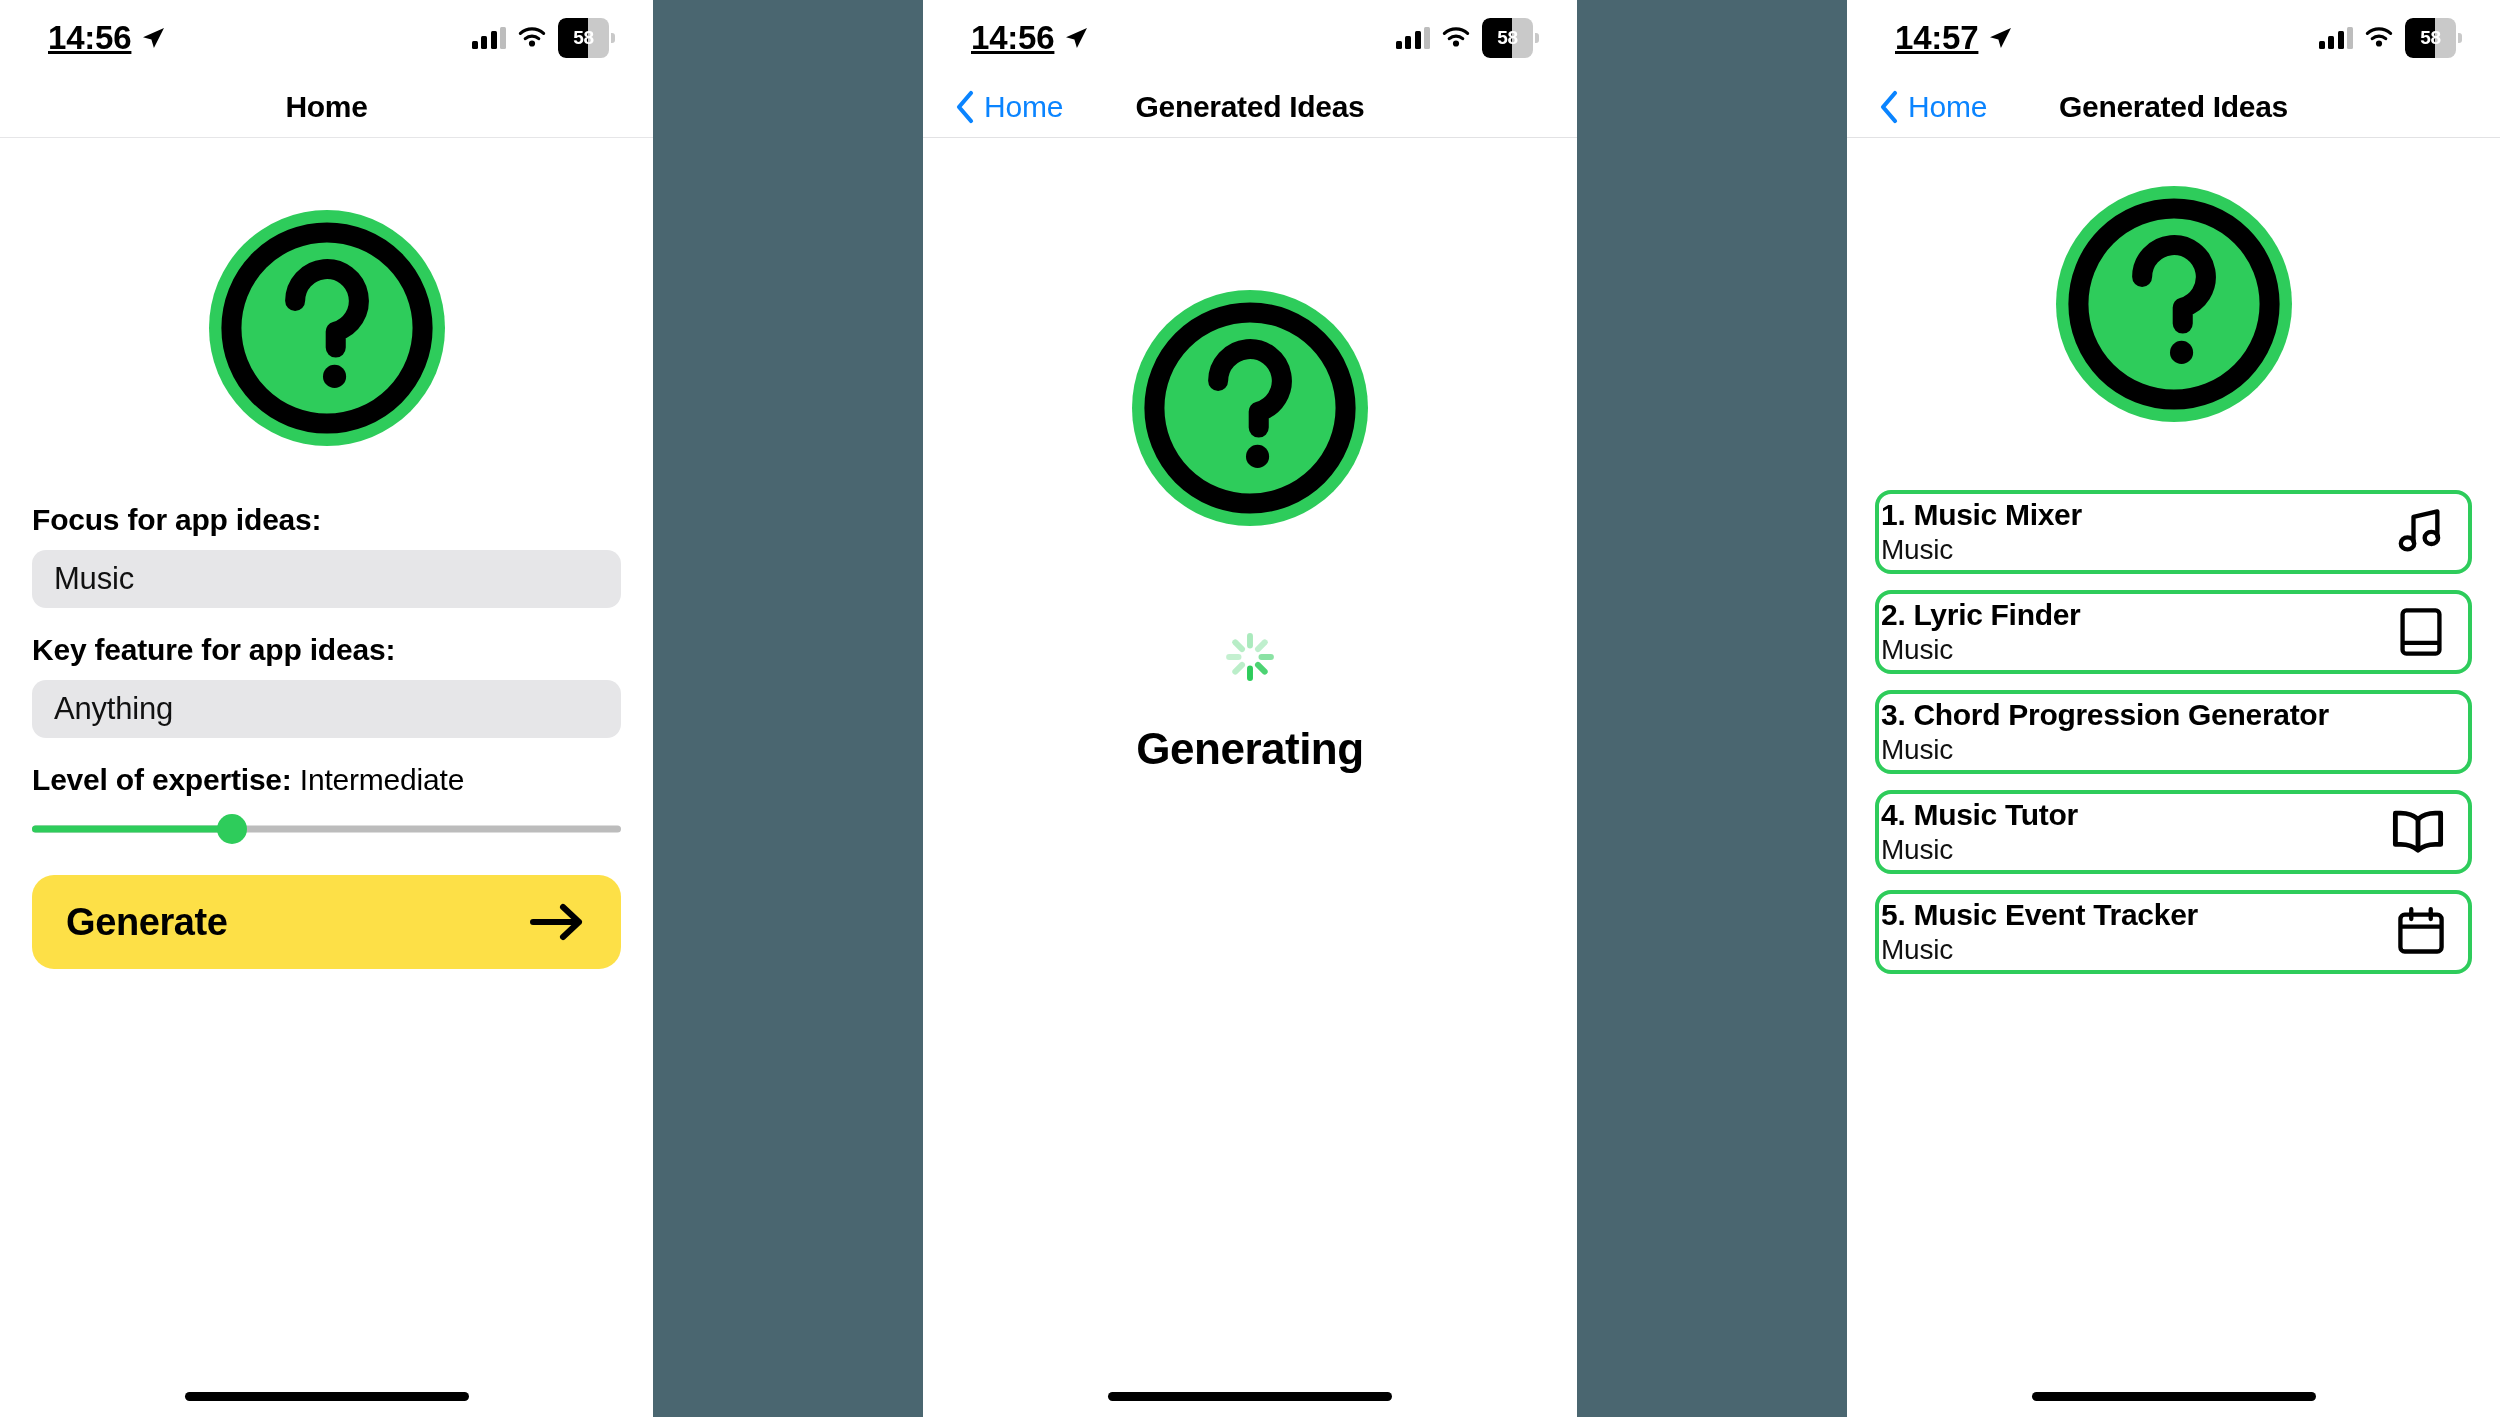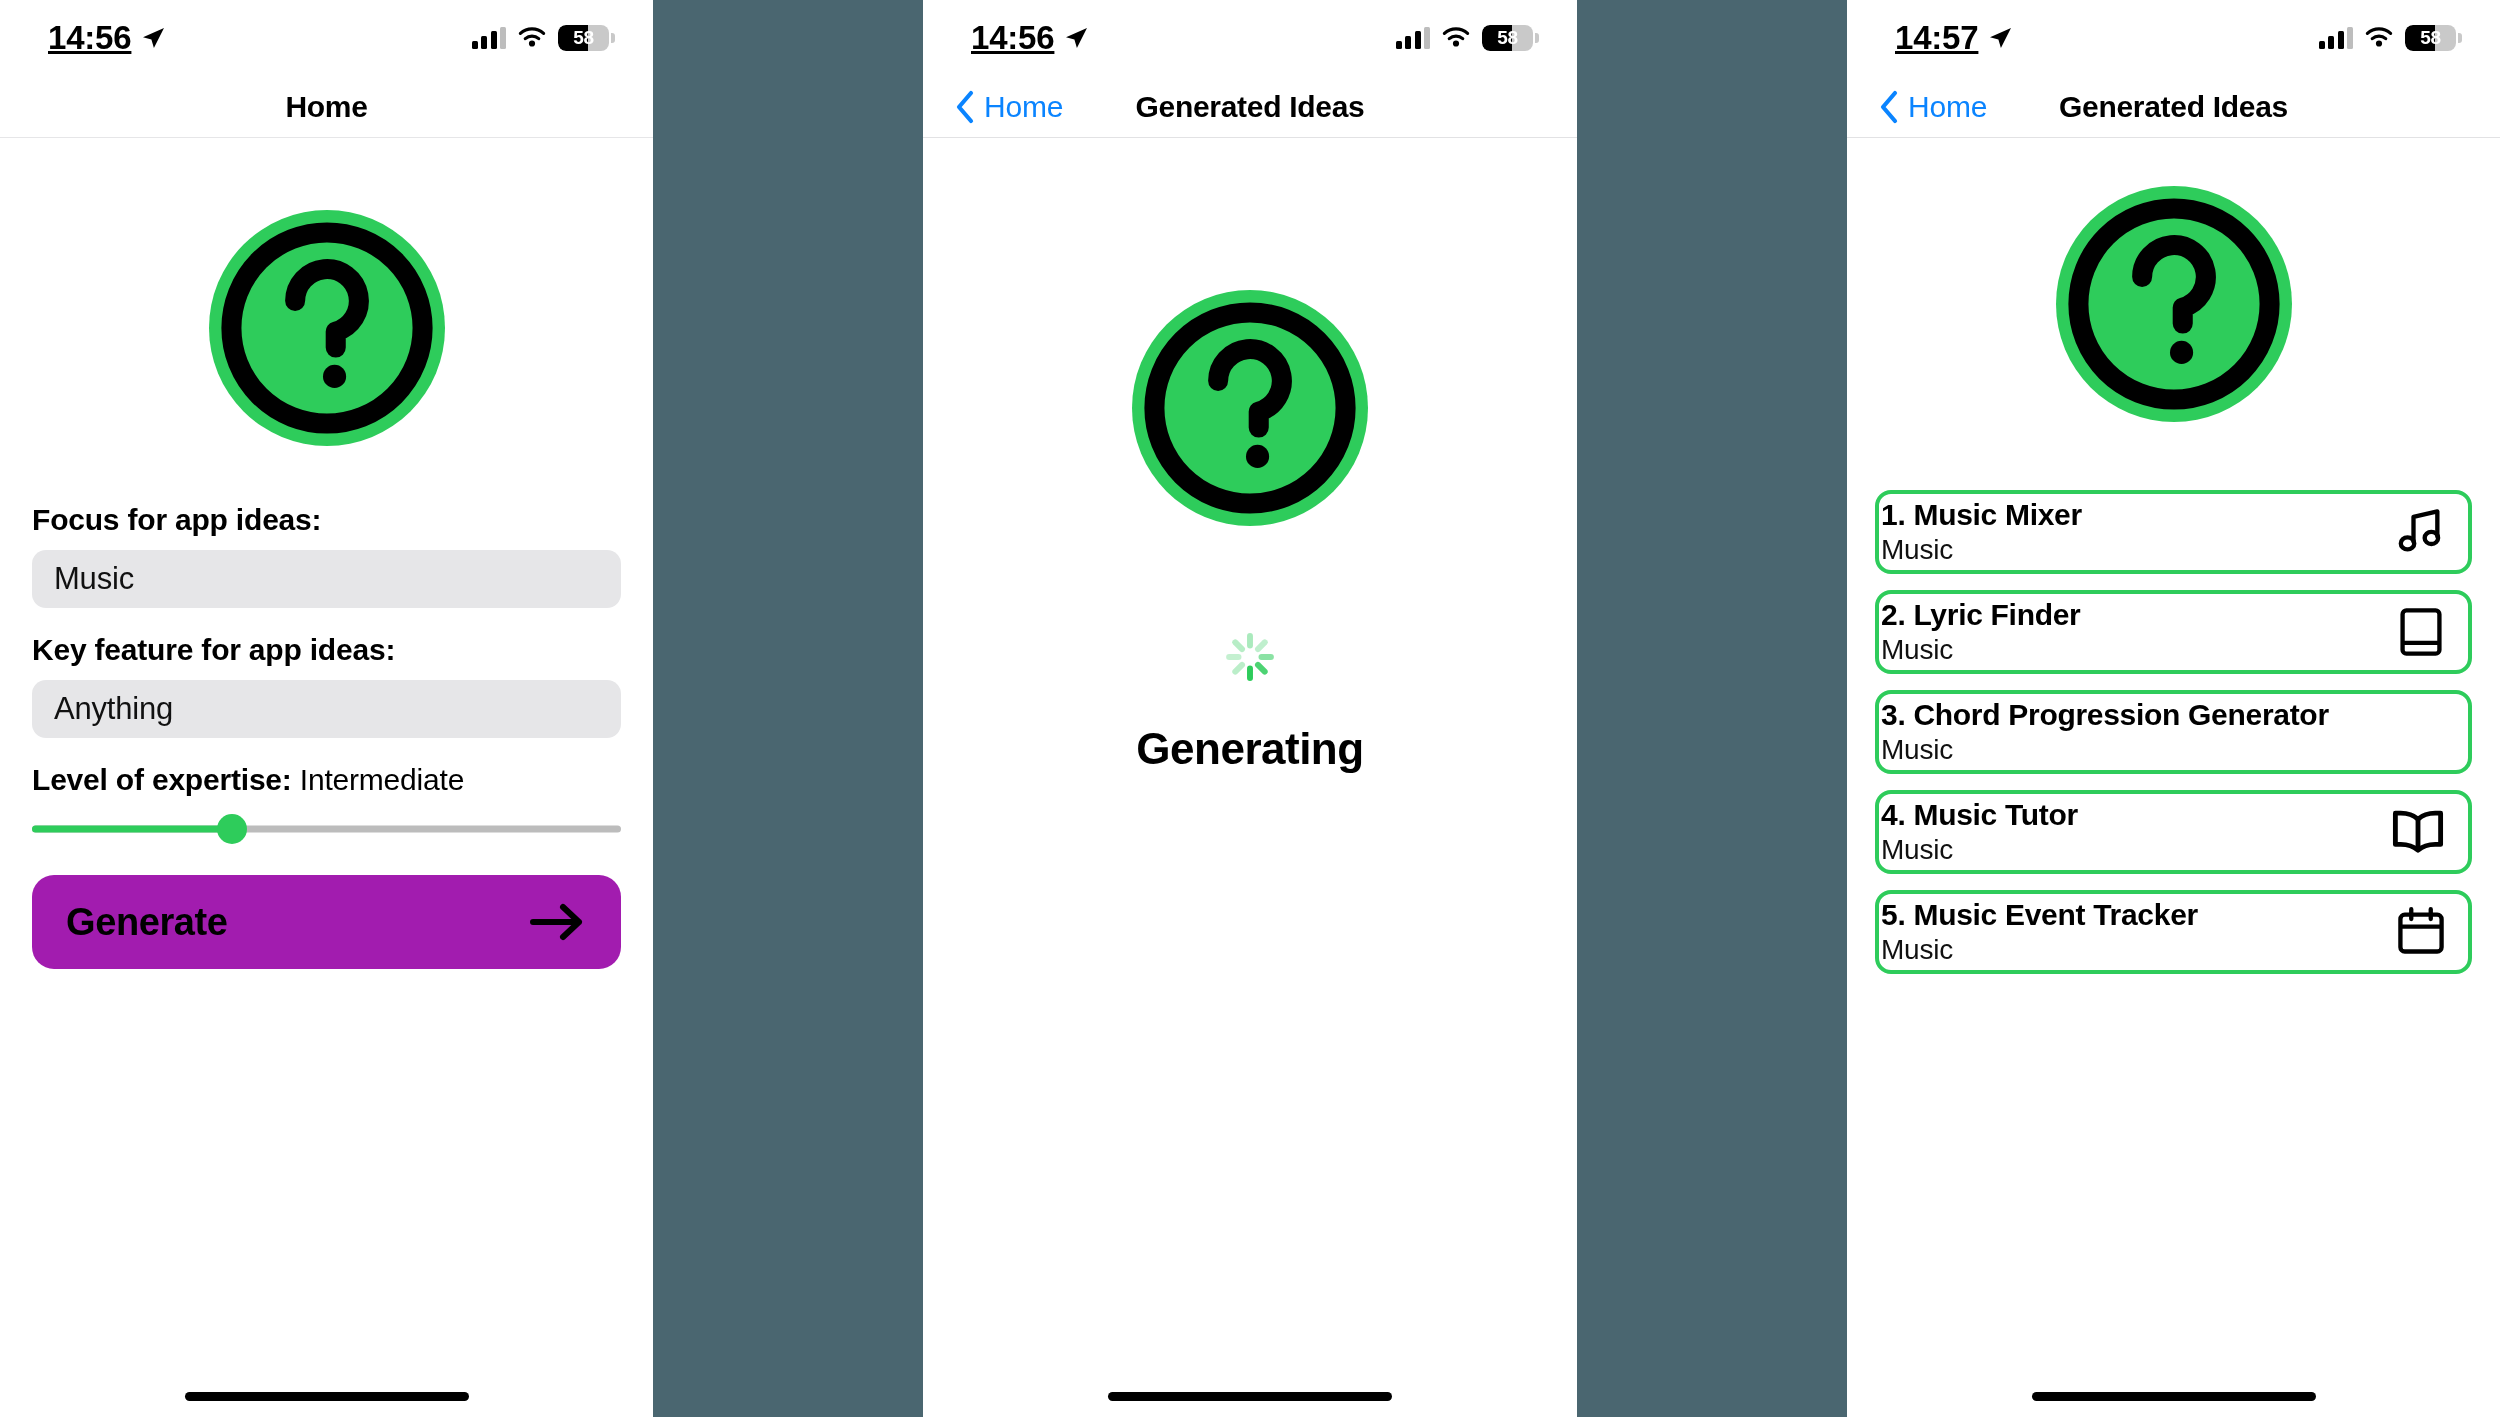--- a/index.html
+++ b/index.html
@@ -36,21 +36,21 @@
     position:absolute; right:38px; top:50%; transform:translateY(-50%);
     display:flex; align-items:center; gap:11px;
   }
   .bars{ display:flex; align-items:flex-end; gap:3.5px; height:22px; }
   .bars i{ display:block; width:6px; background:#000; border-radius:1.5px; }
   .bars i:nth-child(1){ height:8px; }
   .bars i:nth-child(2){ height:13px; }
   .bars i:nth-child(3){ height:18px; }
   .bars i:nth-child(4){ height:22px; background:#bdbdbd; }
   .battery{
-    position:relative; width:51px; height:26px; border-radius:8px;
+    position:relative; width:51px; height:40px; border-radius:8px;
     background:#c9c9c9; overflow:hidden; display:flex; align-items:center;
   }
   .battery .fill{
     position:absolute; left:0; top:0; bottom:0; width:58%;
     background:#000; border-radius:8px 0 0 8px;
   }
   .battery .pct{
     position:relative; z-index:2; width:100%; text-align:center;
     font-size:19px; font-weight:700; color:#fff; line-height:26px;
     letter-spacing:-0.3px;
@@ -115,21 +115,21 @@
   .slider .fill{
     position:absolute; left:0; top:50%; transform:translateY(-50%);
     height:7px; border-radius:4px; background:#2ecc5b;
   }
   .slider .thumb{
     position:absolute; top:50%; width:30px; height:30px; border-radius:50%;
     background:#2ecc5b; transform:translate(-50%,-50%); cursor:pointer;
   }
 
   .gen-btn{
-    height:94px; border-radius:22px; background:#a21caf;
+    height:94px; border-radius:22px; background:#fde047;
     display:flex; align-items:center; justify-content:space-between;
     padding:0 34px; cursor:pointer; border:none; width:100%;
   }
   .gen-btn .lbl{
     font-size:38px; font-weight:700; color:#000; letter-spacing:-0.4px;
   }
 
   
   .gen-state{
     position:absolute; left:0; right:0; top:0;

